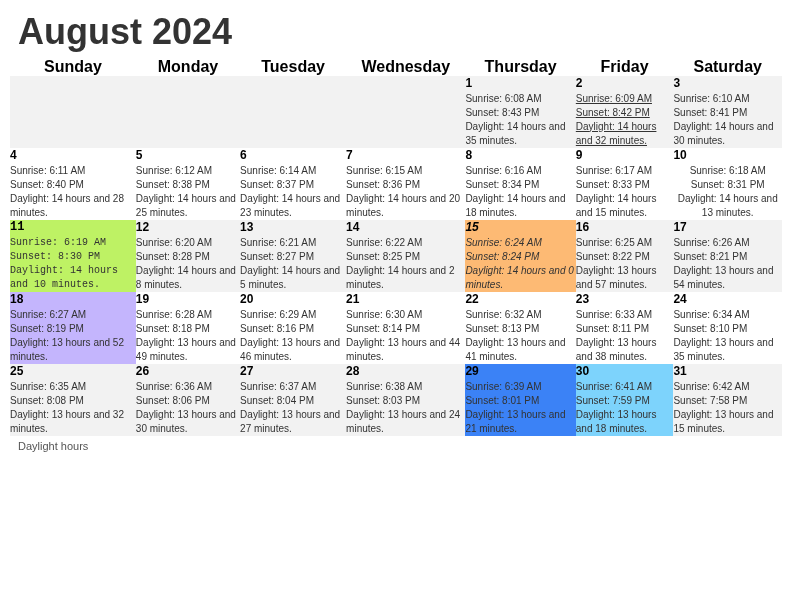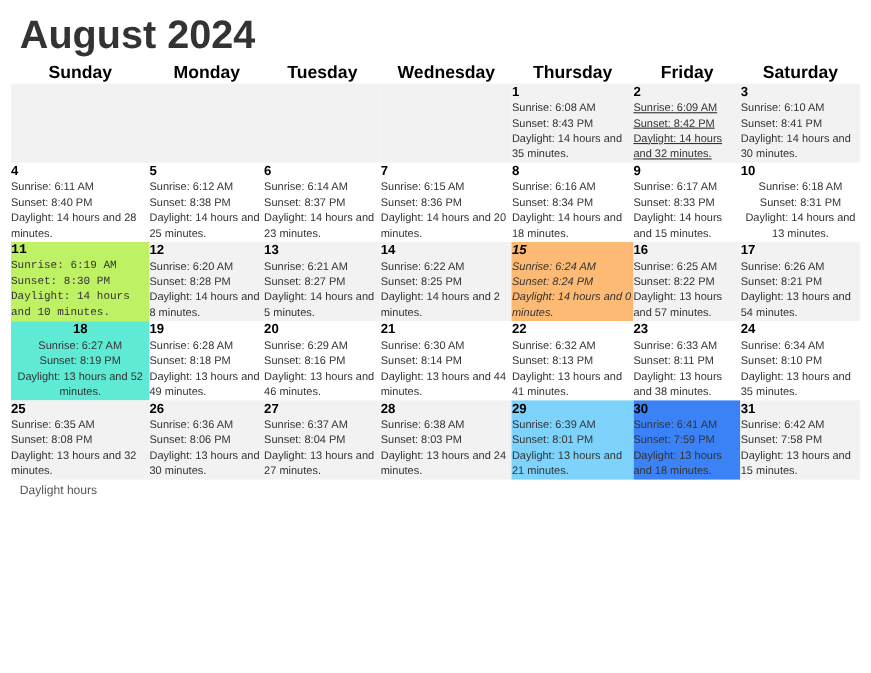--- a/index.html
+++ b/index.html
@@ -184,21 +184,21 @@
 Daylight: 13 hours and 57 minutes.</div>
         </td>
         <td style="background-color: rgb(242, 242, 242);">
           <div class="day-num">17</div>
           <div class="day-info" style="white-space: pre-line;">Sunrise: 6:26 AM
 Sunset: 8:21 PM
 Daylight: 13 hours and 54 minutes.</div>
         </td>
       </tr>
       <tr>
-        <td style="background-color: #5eead4; text-align: center;">
+        <td style="background-color: #c4b5fd;">
           <div class="day-num">18</div>
           <div class="day-info" style="white-space: pre-line;">Sunrise: 6:27 AM
 Sunset: 8:19 PM
 Daylight: 13 hours and 52 minutes.</div>
         </td>
         <td style="background-color: rgb(255, 255, 255);">
           <div class="day-num">19</div>
           <div class="day-info" style="white-space: pre-line;">Sunrise: 6:28 AM
 Sunset: 8:18 PM
 Daylight: 13 hours and 49 minutes.</div>
@@ -252,27 +252,27 @@
           <div class="day-info" style="white-space: pre-line;">Sunrise: 6:37 AM
 Sunset: 8:04 PM
 Daylight: 13 hours and 27 minutes.</div>
         </td>
         <td style="background-color: rgb(242, 242, 242);">
           <div class="day-num">28</div>
           <div class="day-info" style="white-space: pre-line;">Sunrise: 6:38 AM
 Sunset: 8:03 PM
 Daylight: 13 hours and 24 minutes.</div>
         </td>
-        <td style="background-color: #7dd3fc;">
+        <td style="background-color: #3b82f6;">
           <div class="day-num">29</div>
           <div class="day-info" style="white-space: pre-line;">Sunrise: 6:39 AM
 Sunset: 8:01 PM
 Daylight: 13 hours and 21 minutes.</div>
         </td>
-        <td style="background-color: #3b82f6;">
+        <td style="background-color: #7dd3fc;">
           <div class="day-num">30</div>
           <div class="day-info" style="white-space: pre-line;">Sunrise: 6:41 AM
 Sunset: 7:59 PM
 Daylight: 13 hours and 18 minutes.</div>
         </td>
         <td style="background-color: rgb(242, 242, 242);">
           <div class="day-num">31</div>
           <div class="day-info" style="white-space: pre-line;">Sunrise: 6:42 AM
 Sunset: 7:58 PM
 Daylight: 13 hours and 15 minutes.</div>

